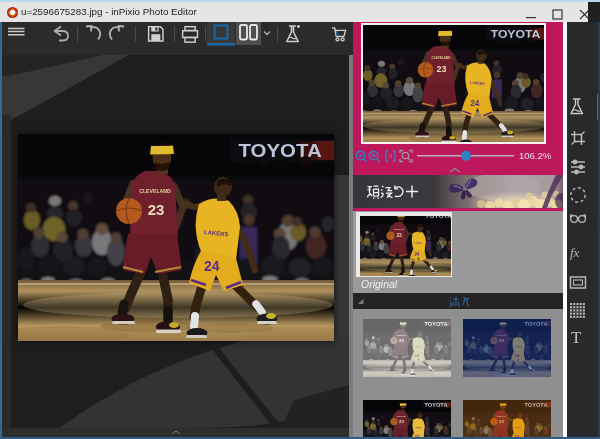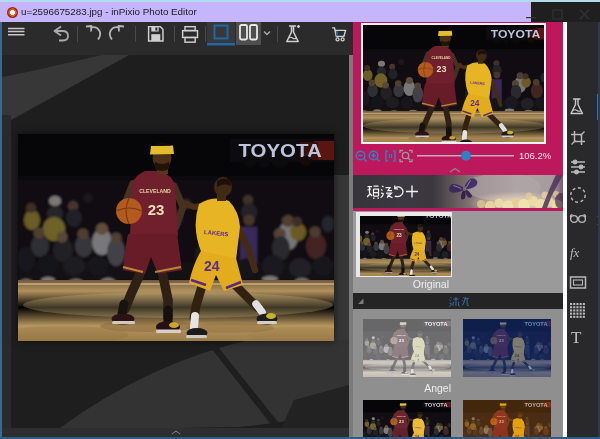--- a/index.html
+++ b/index.html
@@ -1,35 +1,35 @@
 <!DOCTYPE html>
 <html><head>
 <meta charset="utf-8">
 <style>
 html,body{margin:0;padding:0;background:#555;}
 #app{position:relative;width:600px;height:439px;overflow:hidden;font-family:"Liberation Sans",sans-serif;background:#1f1f1f;}
 #topborder{position:absolute;left:0;top:0;width:600px;height:2px;background:#b2dcec;}
-#titlebar{position:absolute;left:0;top:2px;width:531px;height:20px;background:#c4b5fd;}
+#titlebar{position:absolute;left:0;top:2px;width:588px;height:20px;background:#e5e5e5;}
 #title-txt{position:absolute;left:21px;top:4px;font-size:9.8px;color:#1c1c1c;letter-spacing:0px;}
 #logo{position:absolute;left:7px;top:5px;width:11px;height:11px;border-radius:50%;background:radial-gradient(circle at 50% 50%, #ffffff 0 30%, #e06018 32% 52%, #aa2014 54% 78%, #ffffff 80%);}
 .wbtn{position:absolute;top:2px;width:26px;height:20px;color:#333;}
 #toolbar{position:absolute;left:2px;top:22px;width:358px;height:33px;background:#2b2b2b;}
 #canvas{position:absolute;left:2px;top:55px;width:347px;height:382px;background:#1f1f1f;overflow:hidden;}
 #canvasbar{position:absolute;left:0px;top:373px;width:347px;height:9px;background:#2e2e2e;}
 #scrollstrip{position:absolute;left:349px;top:55px;width:4px;height:382px;background:#7b7b7b;}
 #rpanel{position:absolute;left:353px;top:22px;width:210px;height:417px;background:#be185d;}
 #sidebar{position:absolute;left:563px;top:22px;width:37px;height:417px;background:#29292b;border-left:4px solid #ffffff;}
 #leftborder{position:absolute;left:0;top:22px;width:2px;height:415px;background:#3a688e;}
 #rightborder{position:absolute;left:598px;top:22px;width:2px;height:415px;background:#2b3a4d;}
 #bottomborder{position:absolute;left:0;top:437px;width:600px;height:2px;background:#2e5d8c;}
 #photo{position:absolute;left:16px;top:79px;width:316px;height:207px;box-shadow:0 0 8px rgba(0,0,0,0.6);}
 #preview{position:absolute;left:8px;top:1px;border:2px solid #f2f2f2;width:181px;height:117px;background:#000;}
 svg{display:block;}
 .thumb{position:absolute;}
-.lbl{position:absolute;font-size:10.5px;color:#efeff0;text-align:right;width:88px;}
+.lbl{position:absolute;font-size:10.5px;color:#efeff0;text-align:left;width:88px;font-style:italic;}
 .f-angel{filter:brightness(1.5) saturate(0.28) contrast(0.7);}
 .f-blue{filter:brightness(0.95) saturate(0.75);}
 .f-v1{filter:brightness(1.02) saturate(0.95) sepia(0.12);}
 .f-v2{filter:brightness(1.0) saturate(1.15);}
 </style>
 </head>
 <body>
 <div id="app">
 
   <div id="canvas">
@@ -386,21 +386,20 @@
       </svg>
     </div>
 
     <div style="position:absolute;left:0;top:287px;width:210px;height:128px;background:#8f8f8f"></div>
     <div class="thumb" style="left:10px;top:297px;width:88px;height:58px;background:#000">
       <svg class="f-angel" width="88" height="58" viewBox="0 0 316 207" preserveAspectRatio="none">
           <use href="#ph"></use>
         </svg>
       <div style="position:absolute;inset:0;background:rgba(240,240,242,0.30)"></div>
     </div>
-    <div class="lbl" style="left:10px;top:360px;">Angel</div>
     <div class="thumb" style="left:110px;top:297px;width:88px;height:58px;background:#000">
       <svg class="f-blue" width="88" height="58" viewBox="0 0 316 207" preserveAspectRatio="none">
           <use href="#ph"></use>
         </svg>
       <div style="position:absolute;inset:0;background:rgba(25,62,160,0.45)"></div>
     </div>
     <div class="thumb" style="left:10px;top:378px;width:88px;height:37px;overflow:hidden;background:#000">
       <svg class="f-v1" width="88" height="58" viewBox="0 0 316 207" preserveAspectRatio="none">
           <use href="#ph"></use>
         </svg>

